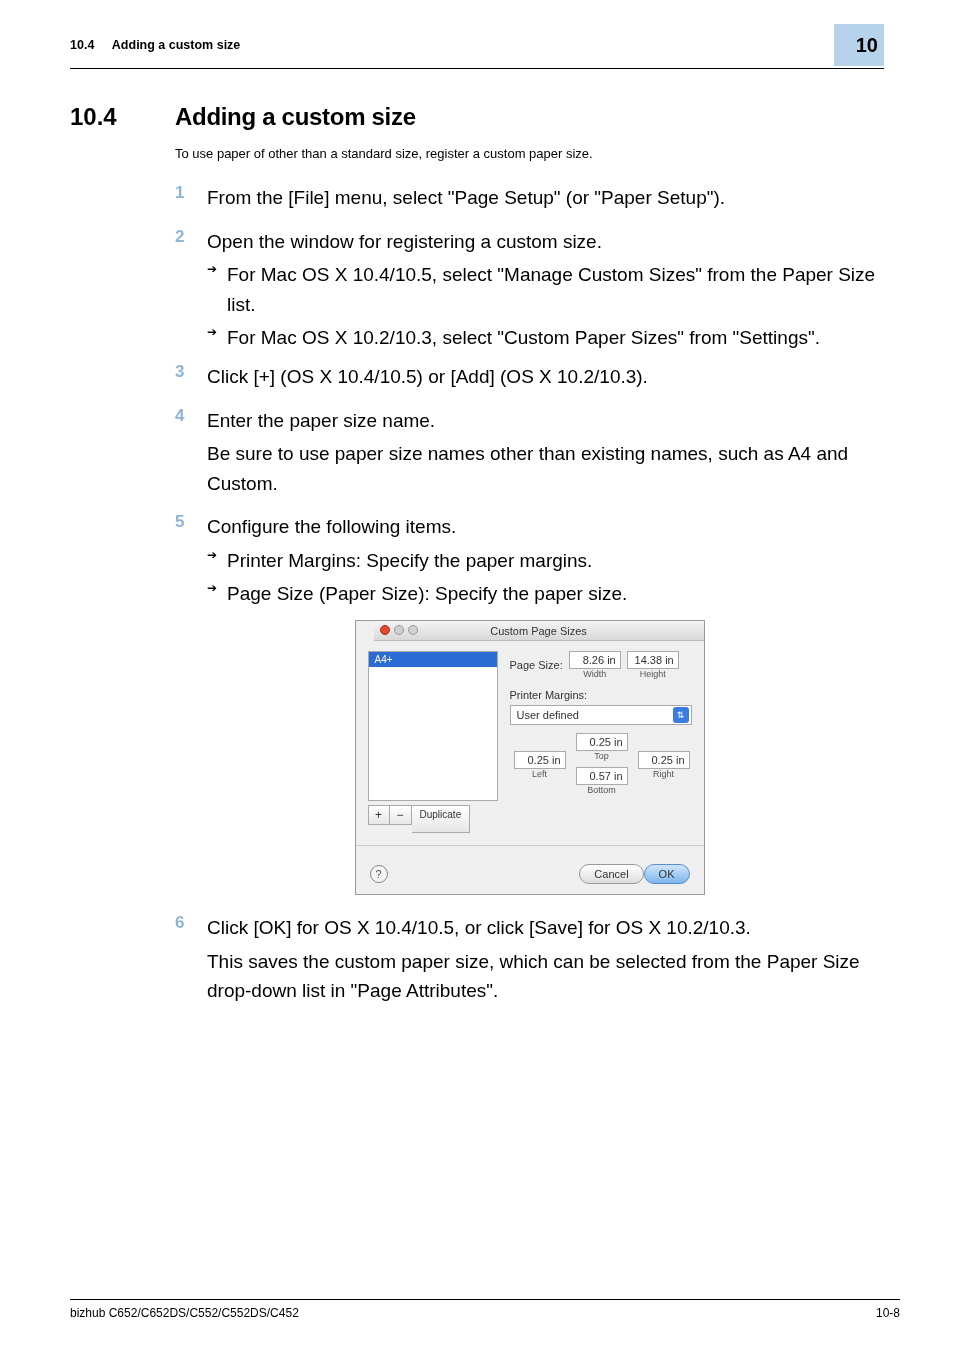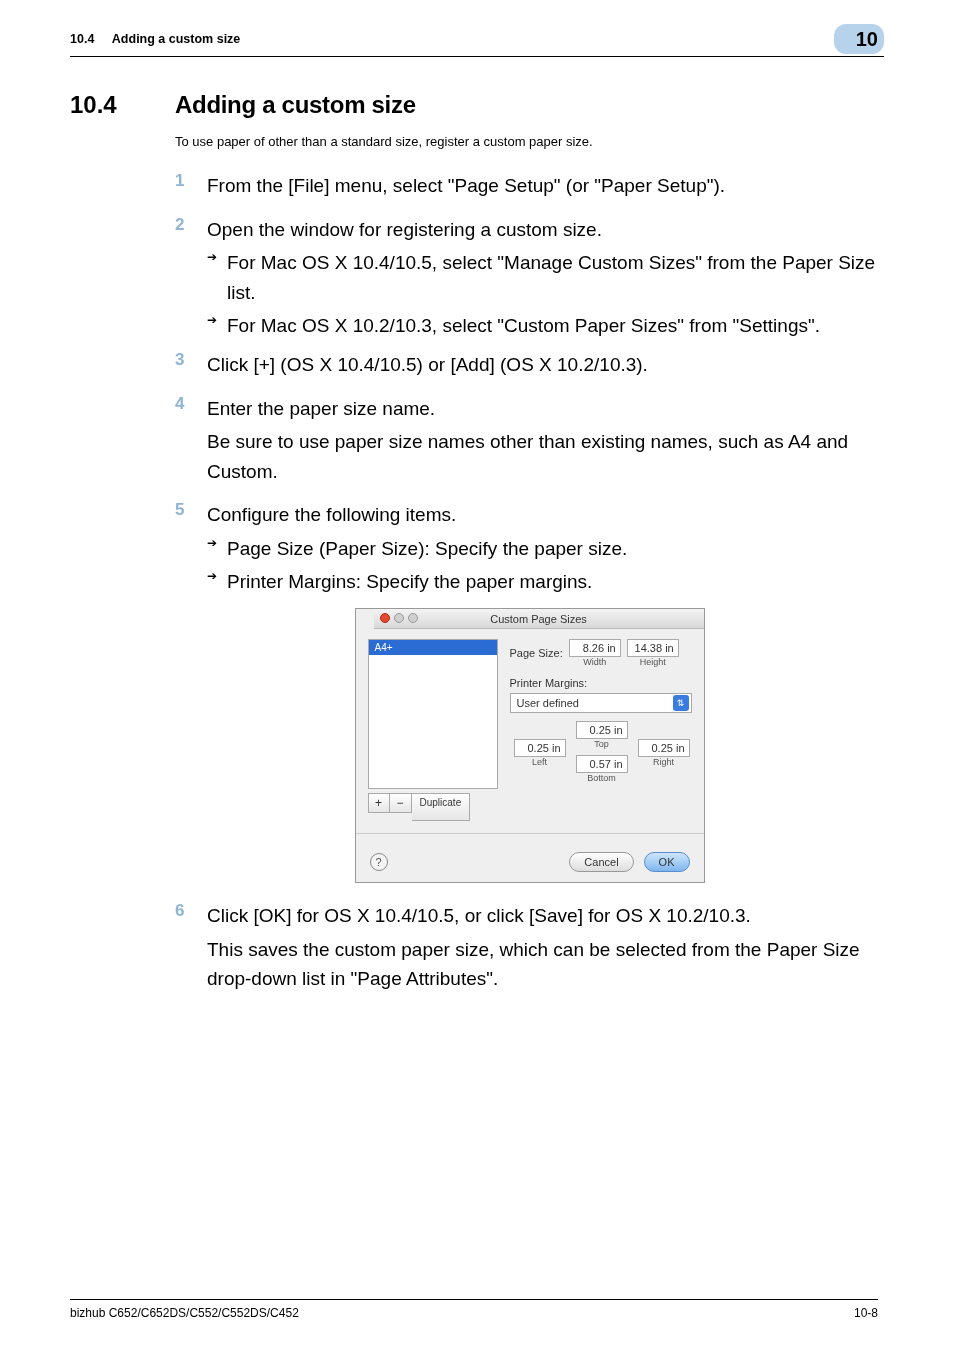--- a/index.html
+++ b/index.html
@@ -4,21 +4,21 @@
 <style>
   * { box-sizing: border-box; margin: 0; padding: 0; }
   html, body { width: 954px; height: 1350px; background: #fff; font-family: Helvetica, Arial, sans-serif; color: #000; }
   .page { position: relative; width: 954px; height: 1350px; padding: 24px 70px 40px 70px; }
 
   
   .hdr { display: flex; align-items: center; justify-content: space-between; border-bottom: 1px solid #000; padding-bottom: 2px; }
   .hdr-left { font-size: 12.5px; font-weight: normal; }
   .hdr-left .sec { font-weight: bold; margin-right: 14px; }
   .hdr-left .title { font-weight: bold; }
-  .hdr-right { width: 50px; height: 30px; background: #b6d3eb; display: flex; align-items: center; justify-content: flex-end; padding-right: 6px; font-size: 20px; font-weight: bold; color: #000; border-radius: 12px; }
+  .hdr-right { width: 50px; height: 42px; background: #b6d3eb; display: flex; align-items: center; justify-content: flex-end; padding-right: 6px; font-size: 20px; font-weight: bold; color: #000; }
 
   .body { display: flex; padding-top: 34px; }
   .lcol { width: 105px; flex-shrink: 0; }
   .rcol { flex: 1; }
 
   .lcol-secno { font-size: 24px; font-weight: bold; }
   .h1 { font-size: 24px; font-weight: bold; margin-bottom: 14px; letter-spacing: -0.3px; }
   .intro { font-size: 13px; margin-bottom: 20px; line-height: 1.4; }
 
   .step { display: flex; margin-bottom: 10px; }
@@ -52,30 +52,30 @@
   .mg-val { width: 52px; height: 18px; border: 1px solid #aaa; background: #fff; text-align: right; padding-right: 4px; font-size: 11px; line-height: 16px; margin: 0 auto; }
   .mg-lab { font-size: 9px; color: #555; }
   .btnrow { display: flex; gap: 0; padding-top: 4px; }
   .sqbtn { width: 22px; height: 20px; border: 1px solid #aaa; background: linear-gradient(#fff,#e6e6e6); display: flex; align-items: center; justify-content: center; font-size: 12px; }
   .sqbtn + .sqbtn { border-left: none; }
   .dupbtn { height: 28px; border: 1px solid #aaa; border-left: none; background: linear-gradient(#fff,#e6e6e6); padding: 0 8px; font-size: 10px; line-height: 18px; }
   .dlg-footer { display: flex; justify-content: space-between; align-items: center; padding: 10px 14px; }
   .help { width: 18px; height: 18px; border-radius: 50%; border: 1px solid #888; display: flex; align-items: center; justify-content: center; font-size: 11px; color: #555; background: #f4f4f4; }
   .pill { height: 20px; border-radius: 10px; padding: 0 14px; font-size: 11px; line-height: 18px; border: 1px solid #999; background: linear-gradient(#fff,#ddd); }
   .pill.ok { background: linear-gradient(#cfe6fb,#7eb6ee); border-color: #5a8fcf; }
-  .footerbtns { display: flex; gap: 10px; }
+  .footerbtns { display: flex; }
   .hr { border: none; border-top: 1px solid #ccc; margin: 2px 0 8px 0; }
 
   .ref { font-size: 13.5px; margin-top: 12px; }
   .ref p.h { margin-bottom: 4px; }
   .ref ul { list-style: disc; padding-left: 32px; }
   .ref li { line-height: 1.5; }
 
   
-  .pgfoot { position: absolute; left: 70px; right: 76px; bottom: 30px; border-top: 1px solid #000; padding-top: 6px; display: flex; justify-content: space-between; font-size: 12px; }
+  .pgfoot { position: absolute; left: 70px; right: 54px; bottom: 30px; border-top: 1px solid #000; padding-top: 6px; display: flex; justify-content: space-between; font-size: 12px; }
 </style>
 </head>
 <body>
 
 <div class="page">
   <div class="hdr">
     <div class="hdr-left">
       <span class="sec">10.4</span>
       <span class="title">Adding a custom size</span>
     </div>
@@ -118,22 +118,22 @@
         <div class="stepbody">
           <p>Enter the paper size name.</p>
           <p>Be sure to use paper size names other than existing names, such as A4 and Custom.</p>
         </div>
       </div>
 
       <div class="step">
         <div class="stepnum">5</div>
         <div class="stepbody">
           <p>Configure the following items.</p>
+          <div class="sub">Printer Margins: Specify the paper margins.</div>
           <div class="sub">Page Size (Paper Size): Specify the paper size.</div>
-          <div class="sub">Printer Margins: Specify the paper margins.</div>
         </div>
       </div>
 
       <div class="dialog-wrap">
         <div class="dialog">
           <div class="dlg-titlebar">
             <div class="traffic">
               <div class="dot red"></div>
               <div class="dot"></div>
               <div class="dot"></div>

